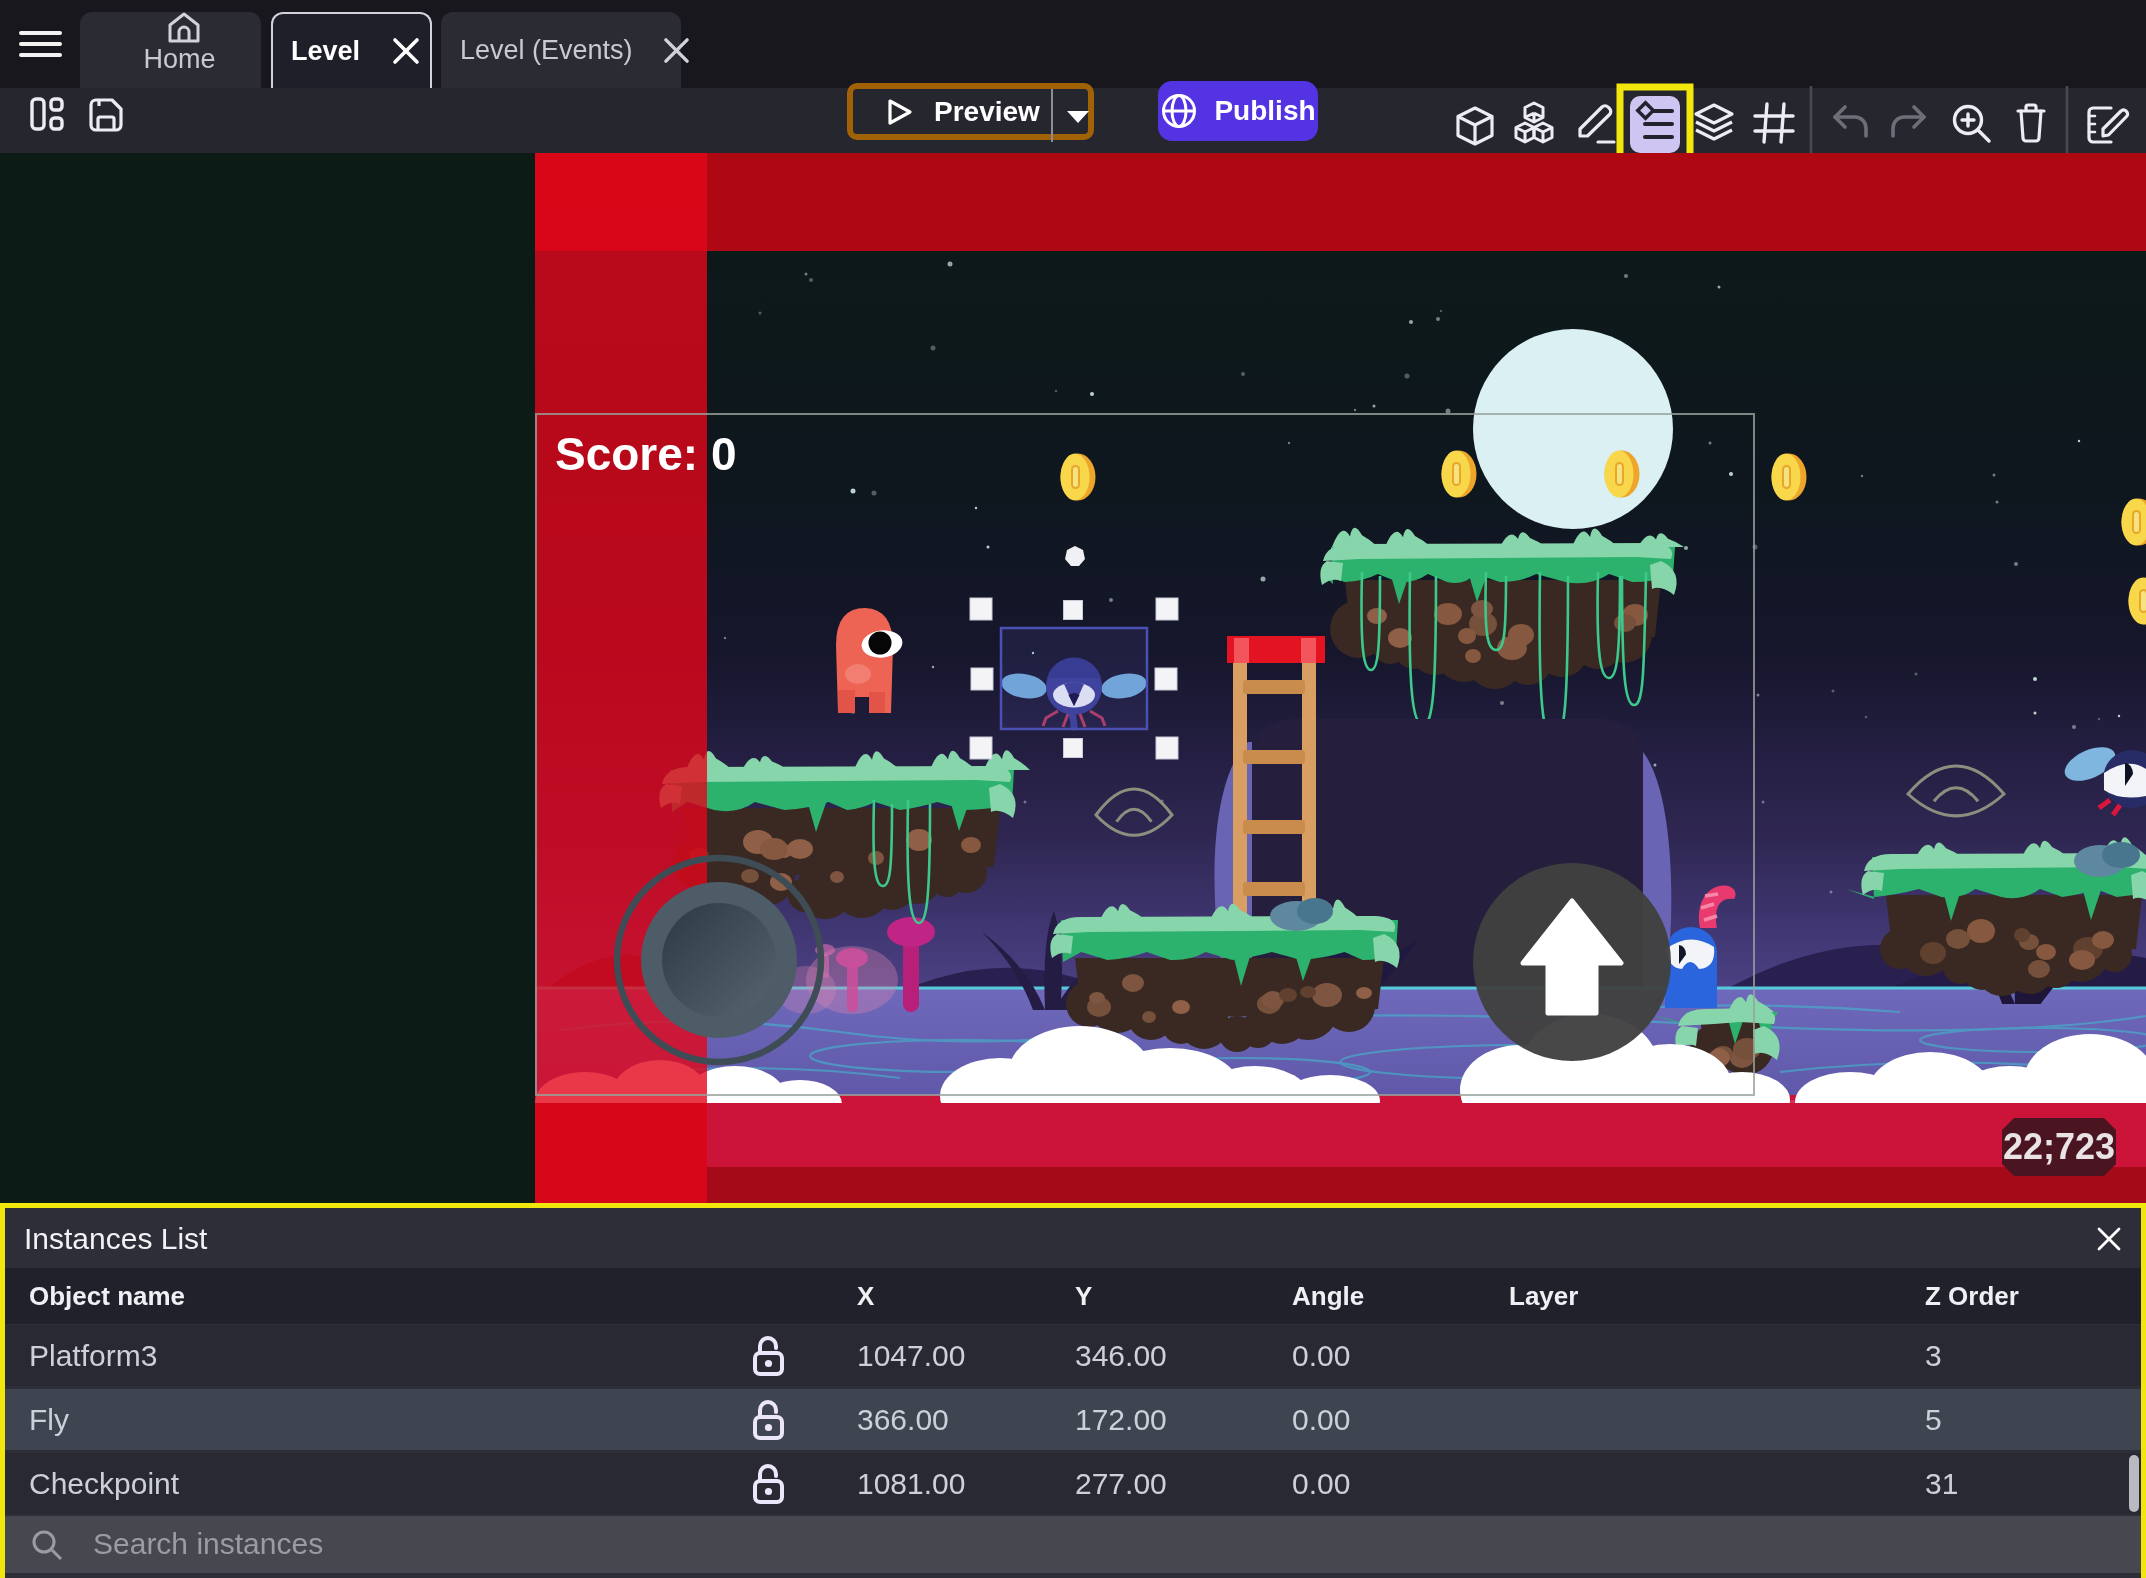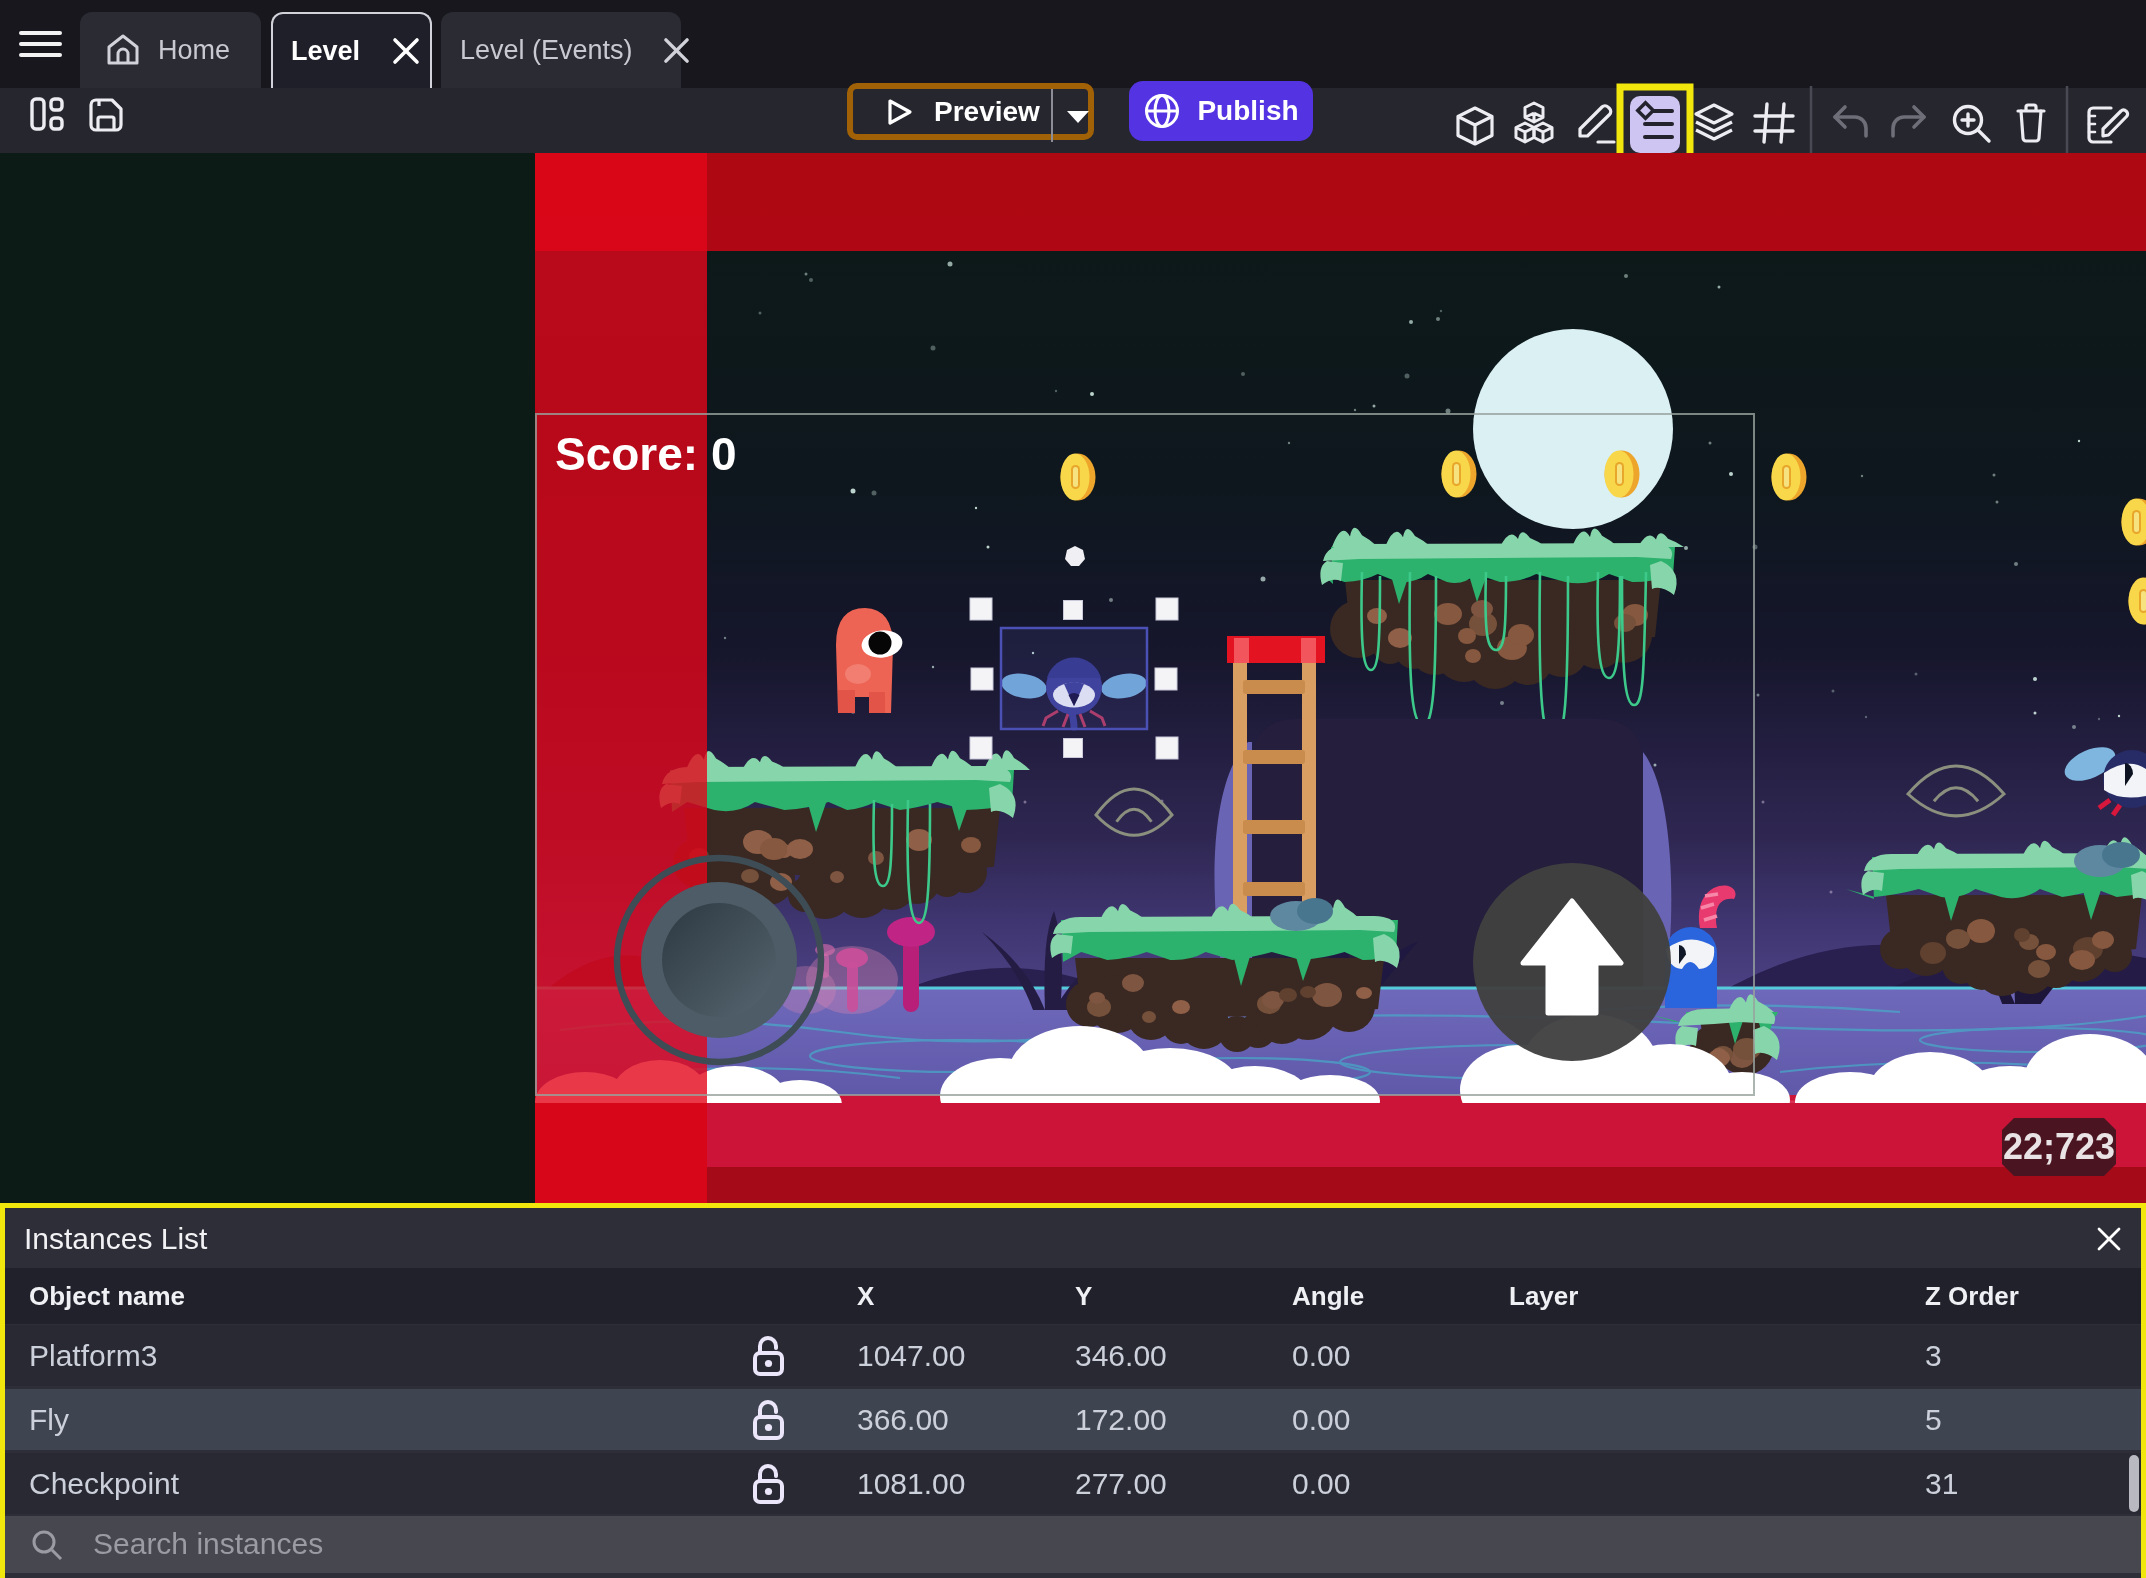--- a/index.html
+++ b/index.html
@@ -1,26 +1,26 @@
 <!DOCTYPE html>
 <html><head>
 <meta charset="utf-8">
 <style>
 html,body{margin:0;padding:0;width:2146px;height:1578px;overflow:hidden;background:#17171d;font-family:"Liberation Sans",sans-serif;}
 *{box-sizing:border-box;}
 .abs{position:absolute;}
 #app{position:relative;width:2146px;height:1578px;}
 #tabbar{position:absolute;left:0;top:0;width:2146px;height:88px;background:#17171d;}
 .tab svg{flex-shrink:0}.tab{position:absolute;top:12px;height:76px;border-radius:12px 12px 0 0;display:flex;align-items:center;color:#c9c9d2;font-size:27px;white-space:nowrap;}
-#tab-home{left:80px;width:181px;background:#2b2b34;}
+#tab-home{left:80px;width:181px;background:#2b2b34;flex-direction:column;}
 #tab-level{left:271px;width:161px;background:#1f1f29;border:2px solid #d2d2da;border-bottom:none;color:#fff;font-weight:bold;}
 #tab-events{left:441px;width:240px;background:#2b2b34;}
 #toolbar{position:absolute;left:0;top:88px;width:2146px;height:65px;background:#26262e;}
 #btn-preview{position:absolute;left:847px;top:-5px;width:247px;height:57px;border:6px solid #a16207;border-radius:10px;display:flex;align-items:center;color:#fff;font-weight:bold;font-size:28px;}
-#btn-publish{position:absolute;left:1129px;top:-7px;width:184px;height:60px;background:#5433e2;border-radius:14px;display:flex;align-items:center;justify-content:center;color:#fff;font-weight:bold;font-size:28px;}
+#btn-publish{position:absolute;left:1158px;top:-7px;width:160px;height:60px;background:#5433e2;border-radius:14px;display:flex;align-items:center;justify-content:center;color:#fff;font-weight:bold;font-size:28px;}
 #canvas{position:absolute;left:0;top:153px;width:2146px;height:1050px;background:#0d1b17;}
 #panel{position:absolute;left:0;top:1203px;width:2146px;height:451px;background:#2e2e38;border:5px solid #f2e70c;}
 #panel-title{position:absolute;left:0;top:0;width:2136px;height:60px;background:#2e2e38;}
 #panel-title span{position:absolute;left:19px;top:14px;font-size:30px;color:#f2f2f5;}
 #panel-head{position:absolute;left:0;top:60px;width:2136px;height:56px;background:#21212b;color:#eef0f4;font-weight:bold;font-size:26px;}
 .hcell{position:absolute;top:13px;}
 .prow{position:absolute;left:0;width:2136px;height:61px;background:#292933;color:#ccd0da;font-size:30px;padding-left:40px;}
 .prow.hl{background:#3e4450;}
 .pcell{position:absolute;top:14px;}
 #searchrow{position:absolute;left:0;top:308px;width:2136px;height:57px;background:#47474f;color:#9b9ba4;font-size:30px;}

